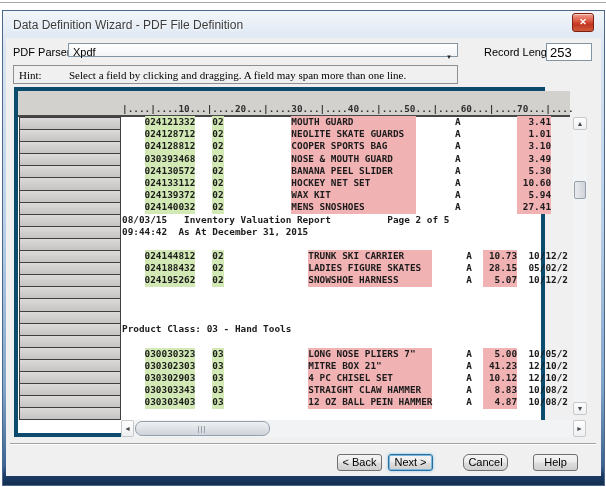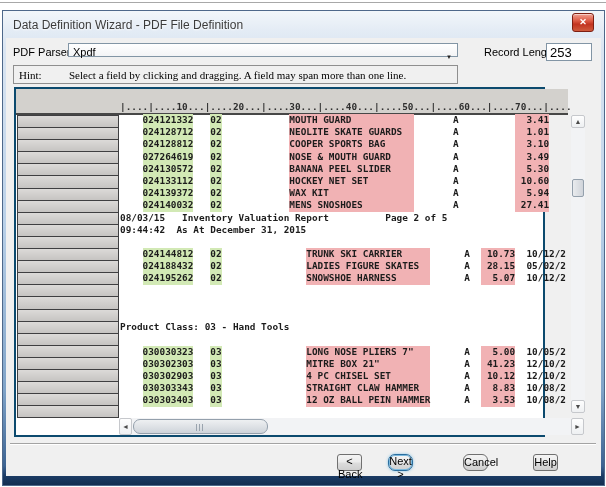--- a/index.html
+++ b/index.html
@@ -21,21 +21,21 @@
   .combo{position:absolute;left:62px;top:5px;width:390px;height:14px;box-sizing:border-box;border:1px solid #8295a5;
     background:linear-gradient(#ffffff,#f3f4f6);font-size:11px;line-height:16px;padding-left:4px;color:#000;}
   .combo .arrow{position:absolute;right:5px;top:5px;font-size:6px;color:#222;}
   .rec-input{position:absolute;left:540px;top:5px;width:46px;height:18px;box-sizing:border-box;border:1px solid #8295a5;
     font-family:"Liberation Sans",sans-serif;font-size:13px;padding:0 0 0 3px;color:#000;background:#fff;}
   .hintbox{position:absolute;left:7px;top:27px;width:445px;height:19px;box-sizing:border-box;border:1px solid #8f8f8f;font-family:Liberation Serif, serif;}
   .hintbox .h1{position:absolute;left:5px;top:3px;font-size:11px;}
   .hintbox .h2{position:absolute;left:55px;top:3px;font-size:11px;white-space:nowrap;}
 
   
-  .grid{position:absolute;left:8px;top:49px;width:531px;height:350px;box-sizing:border-box;border:2px solid #0c4a6e;background:#fff;}
+  .grid{position:absolute;left:8px;top:49px;width:531px;height:350px;box-sizing:border-box;border:4px solid #0c4a6e;background:#fff;}
   .strip{position:absolute;left:0;top:0;width:552px;height:24px;background:#d3d1cd;border-bottom:2px solid #474747;}
   .ruler{position:absolute;left:104px;bottom:1px;font:bold 9.4px "DejaVu Sans Mono",monospace;color:#303030;white-space:pre;}
   .lines-box{position:absolute;left:104px;top:25px;width:450px;height:305px;overflow:hidden;}
   .rline{height:12.2px;line-height:12.2px;white-space:pre;font:bold 9.4px "DejaVu Sans Mono",monospace;color:#1c1c1c;}
   .rline span{display:inline-block;white-space:pre;line-height:12.2px;vertical-align:top;}
   .hl-g{background:var(--green,#d2e9b5);}
   .hl-p{background:var(--pink,#f1b2b4);}
   .selectors{position:absolute;left:1px;top:26px;width:102px;}
   .selbox{height:13.1px;box-sizing:border-box;border:1px solid #3f3f41;margin-top:-1px;
     background:linear-gradient(#dcdad8,#c6c4c2);}
@@ -50,24 +50,24 @@
   .hscroll .sbtn{width:13px;height:17px;line-height:16px;}
   .vthumb{position:absolute;left:1px;top:64px;width:12px;height:18px;box-sizing:border-box;border:1px solid #94a0ac;border-radius:2px;
     background:linear-gradient(90deg,#e9ebee,#d0d4da);}
   .hthumb{position:absolute;left:14px;top:1px;width:135px;height:15px;box-sizing:border-box;border:1px solid #94a0ac;border-radius:7px;
     background:linear-gradient(#eef0f2,#cfd4da);}
   .grip{position:absolute;left:50%;top:4px;margin-left:-5px;width:9px;height:7px;
     background:repeating-linear-gradient(90deg,#9aa4ae 0 1px,transparent 1px 3px);}
 
   
   .sep{position:absolute;left:4px;top:405px;width:586px;height:0;border-top:1px solid #a3a3a3;border-bottom:1px solid #ffffff;}
-  .btn{position:absolute;top:416px;width:25px;height:17px;box-sizing:border-box;border:1px solid #707070;border-radius:3px;
+  .btn{position:absolute;top:416px;width:45px;height:17px;box-sizing:border-box;border:1px solid #707070;border-radius:3px;
     background:linear-gradient(#f4f4f4 0%,#ebebeb 48%,#dddddd 52%,#cfcfcf 100%);
     font-family:"Liberation Sans",sans-serif;font-size:11px;color:#000;text-align:center;line-height:13px;padding:0;}
-  .btn.default{border-color:#2a6d9e;box-shadow:inset 0 0 0 1px #7ab8dd,0 0 3px rgba(120,190,230,.9);border-radius:7px;}
+  .btn.default{border-color:#2a6d9e;box-shadow:inset 0 0 0 1px #7ab8dd,0 0 3px rgba(120,190,230,.9);}
 </style>
 </head>
 <body>
 
 <div class="topline"></div>
 
 <div class="frame">
   <div class="titlebar">
     <span class="title">Data Definition Wizard - PDF File Definition</span>
   </div>
@@ -118,41 +118,41 @@
           <div class="selbox"></div>
           <div class="selbox"></div>
           <div class="selbox"></div>
           <div class="selbox"></div>
           <div class="selbox"></div>
         </div>
       <div class="lines-box">
           <div class="rline"><span>    </span><span class="hl-g">024121332</span><span>   </span><span class="hl-g">02</span><span>            </span><span class="hl-p">MOUTH GUARD           </span><span>       A          </span><span class="hl-p">  3.41</span></div>
           <div class="rline"><span>    </span><span class="hl-g">024128712</span><span>   </span><span class="hl-g">02</span><span>            </span><span class="hl-p">NEOLITE SKATE GUARDS  </span><span>       A          </span><span class="hl-p">  1.01</span></div>
           <div class="rline"><span>    </span><span class="hl-g">024128812</span><span>   </span><span class="hl-g">02</span><span>            </span><span class="hl-p">COOPER SPORTS BAG     </span><span>       A          </span><span class="hl-p">  3.10</span></div>
-          <div class="rline"><span>    </span><span class="hl-g">027264619</span><span>   </span><span class="hl-g">02</span><span>            </span><span class="hl-p">NOSE &amp; MOUTH GUARD    </span><span>       A          </span><span class="hl-p">  3.49</span></div>
+          <div class="rline"><span>    </span><span class="hl-g">030393468</span><span>   </span><span class="hl-g">02</span><span>            </span><span class="hl-p">NOSE &amp; MOUTH GUARD    </span><span>       A          </span><span class="hl-p">  3.49</span></div>
           <div class="rline"><span>    </span><span class="hl-g">024130572</span><span>   </span><span class="hl-g">02</span><span>            </span><span class="hl-p">BANANA PEEL SLIDER    </span><span>       A          </span><span class="hl-p">  5.30</span></div>
           <div class="rline"><span>    </span><span class="hl-g">024133112</span><span>   </span><span class="hl-g">02</span><span>            </span><span class="hl-p">HOCKEY NET SET        </span><span>       A          </span><span class="hl-p"> 10.60</span></div>
           <div class="rline"><span>    </span><span class="hl-g">024139372</span><span>   </span><span class="hl-g">02</span><span>            </span><span class="hl-p">WAX KIT               </span><span>       A          </span><span class="hl-p">  5.94</span></div>
           <div class="rline"><span>    </span><span class="hl-g">024140032</span><span>   </span><span class="hl-g">02</span><span>            </span><span class="hl-p">MENS SNOSHOES         </span><span>       A          </span><span class="hl-p"> 27.41</span></div>
           <div class="rline"><span>08/03/15   Inventory Valuation Report          Page 2 of 5</span></div>
           <div class="rline"><span>09:44:42  As At December 31, 2015</span></div>
           <div class="rline"><span></span></div>
           <div class="rline"><span>    </span><span class="hl-g">024144812</span><span>   </span><span class="hl-g">02</span><span>               </span><span class="hl-p">TRUNK SKI CARRIER     </span><span>      A  </span><span class="hl-p"> 10.73</span><span>  10/12/2</span></div>
           <div class="rline"><span>    </span><span class="hl-g">024188432</span><span>   </span><span class="hl-g">02</span><span>               </span><span class="hl-p">LADIES FIGURE SKATES  </span><span>      A  </span><span class="hl-p"> 28.15</span><span>  05/02/2</span></div>
           <div class="rline"><span>    </span><span class="hl-g">024195262</span><span>   </span><span class="hl-g">02</span><span>               </span><span class="hl-p">SNOWSHOE HARNESS      </span><span>      A  </span><span class="hl-p">  5.07</span><span>  10/12/2</span></div>
           <div class="rline"><span></span></div>
           <div class="rline"><span></span></div>
           <div class="rline"><span></span></div>
           <div class="rline"><span>Product Class: 03 - Hand Tools</span></div>
           <div class="rline"><span></span></div>
           <div class="rline"><span>    </span><span class="hl-g">030030323</span><span>   </span><span class="hl-g">03</span><span>               </span><span class="hl-p">LONG NOSE PLIERS 7"   </span><span>      A  </span><span class="hl-p">  5.00</span><span>  10/05/2</span></div>
           <div class="rline"><span>    </span><span class="hl-g">030302303</span><span>   </span><span class="hl-g">03</span><span>               </span><span class="hl-p">MITRE BOX 21"         </span><span>      A  </span><span class="hl-p"> 41.23</span><span>  12/10/2</span></div>
           <div class="rline"><span>    </span><span class="hl-g">030302903</span><span>   </span><span class="hl-g">03</span><span>               </span><span class="hl-p">4 PC CHISEL SET       </span><span>      A  </span><span class="hl-p"> 10.12</span><span>  12/10/2</span></div>
           <div class="rline"><span>    </span><span class="hl-g">030303343</span><span>   </span><span class="hl-g">03</span><span>               </span><span class="hl-p">STRAIGHT CLAW HAMMER  </span><span>      A  </span><span class="hl-p">  8.83</span><span>  10/08/2</span></div>
-          <div class="rline"><span>    </span><span class="hl-g">030303403</span><span>   </span><span class="hl-g">03</span><span>               </span><span class="hl-p">12 OZ BALL PEIN HAMMER</span><span>      A  </span><span class="hl-p">  3.53</span><span>  10/08/2</span></div>
+          <div class="rline"><span>    </span><span class="hl-g">030303403</span><span>   </span><span class="hl-g">03</span><span>               </span><span class="hl-p">12 OZ BALL PEIN HAMMER</span><span>      A  </span><span class="hl-p">  4.87</span><span>  10/08/2</span></div>
         </div>
 
       <div class="vscroll">
         <div class="sbtn" style="left:0;top:0;"><span>▲</span></div>
         <div class="vthumb"></div>
         <div class="sbtn" style="left:0;top:285px;"><span>▼</span></div>
       </div>
 
       <div class="hscroll">
         <div class="sbtn" style="left:0;top:0;"><span>◄</span></div>

